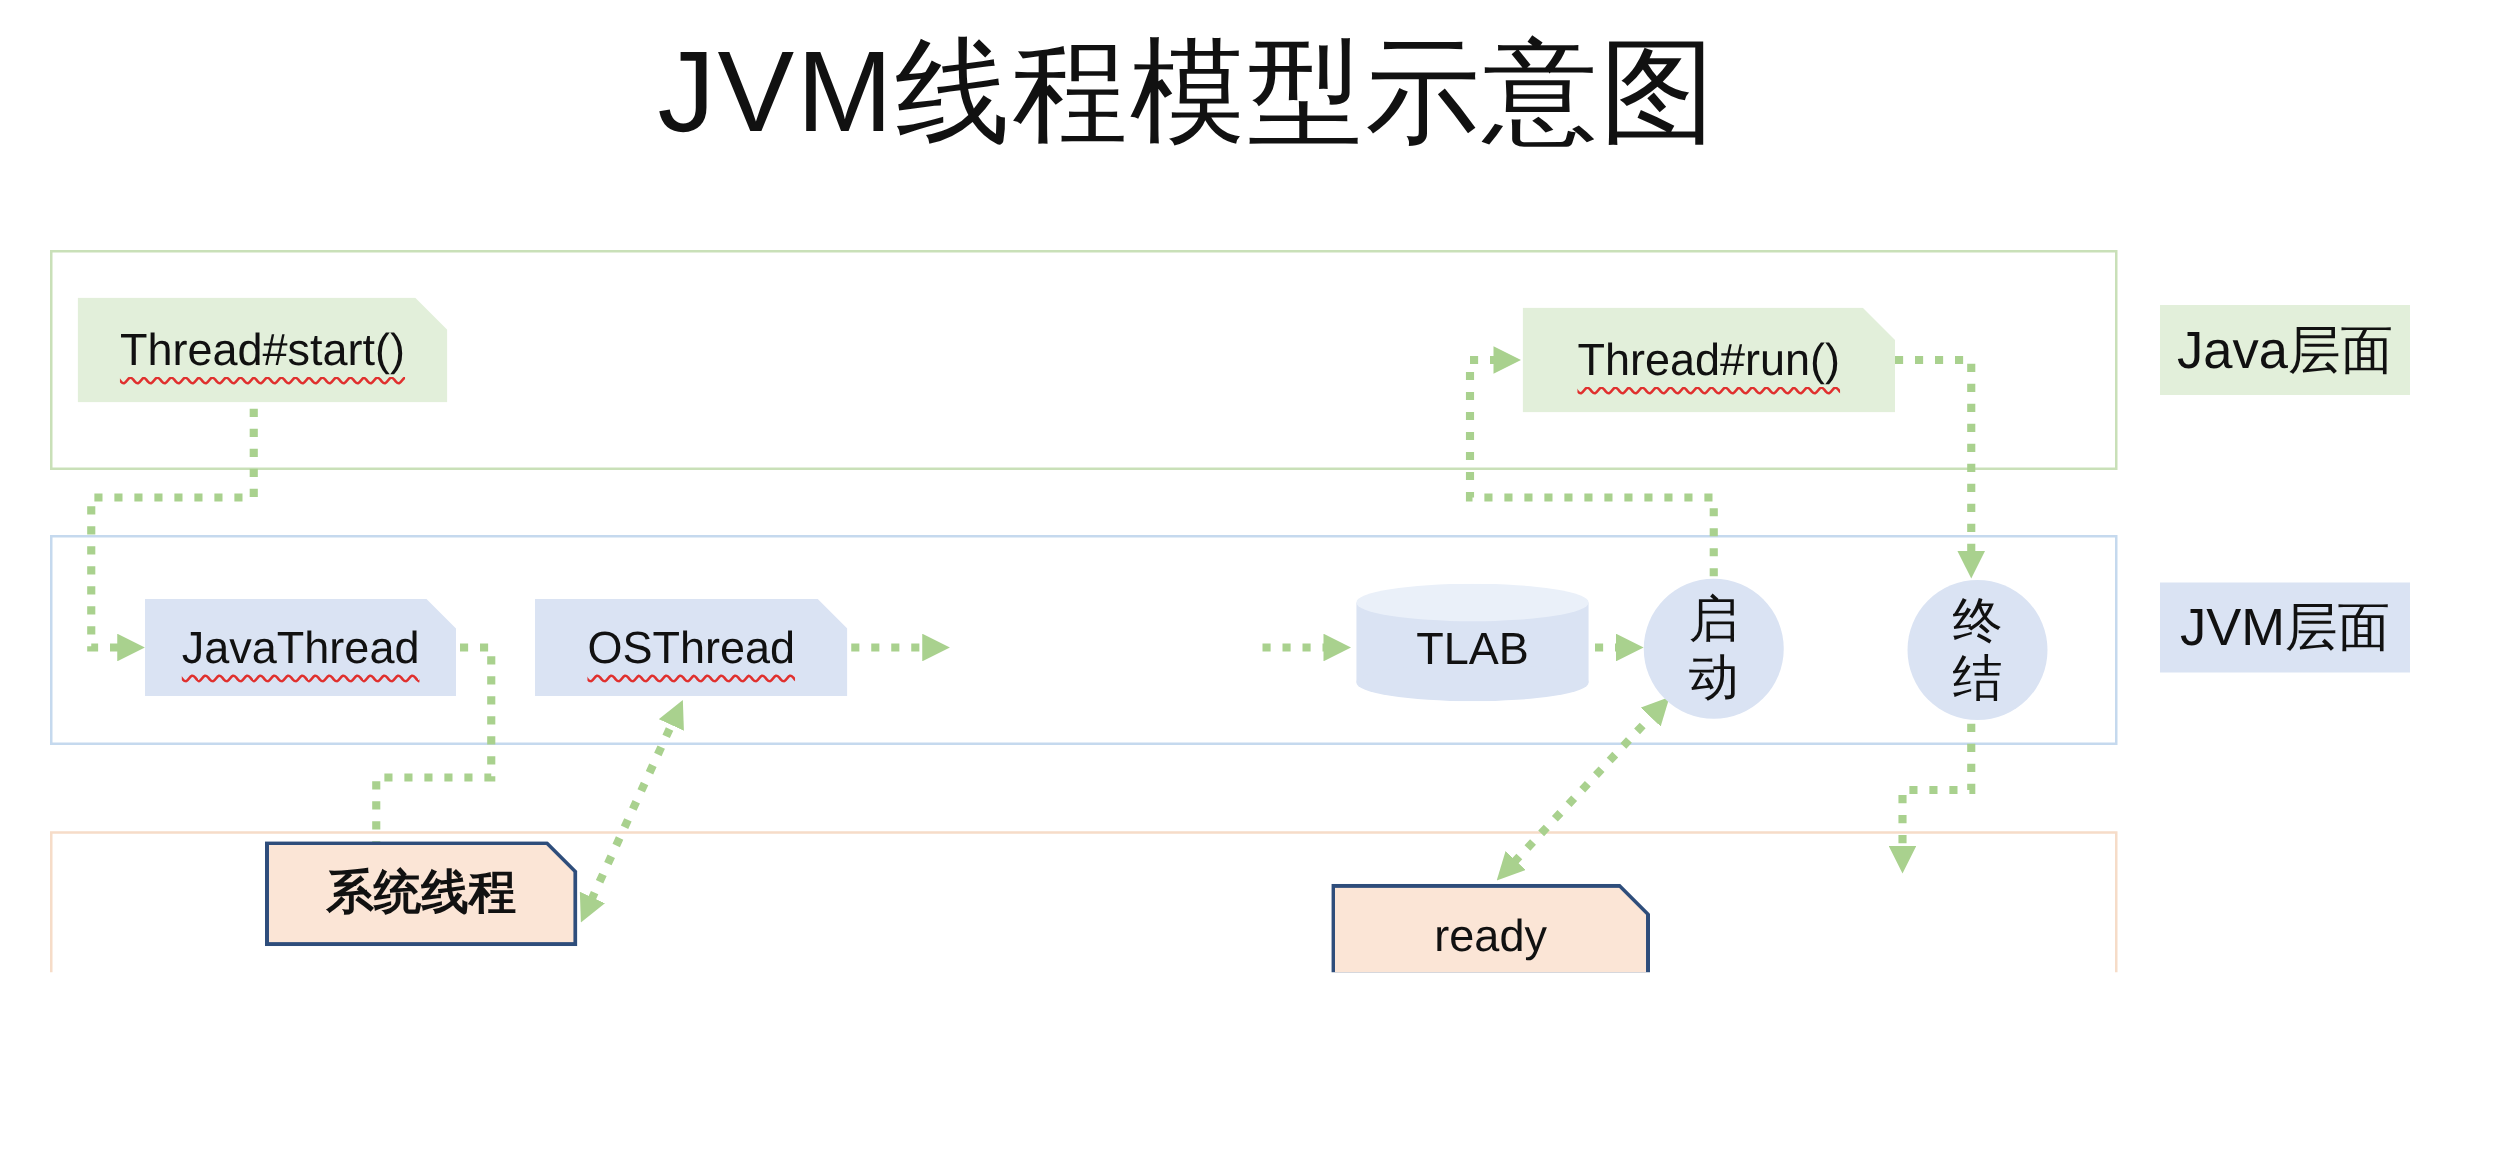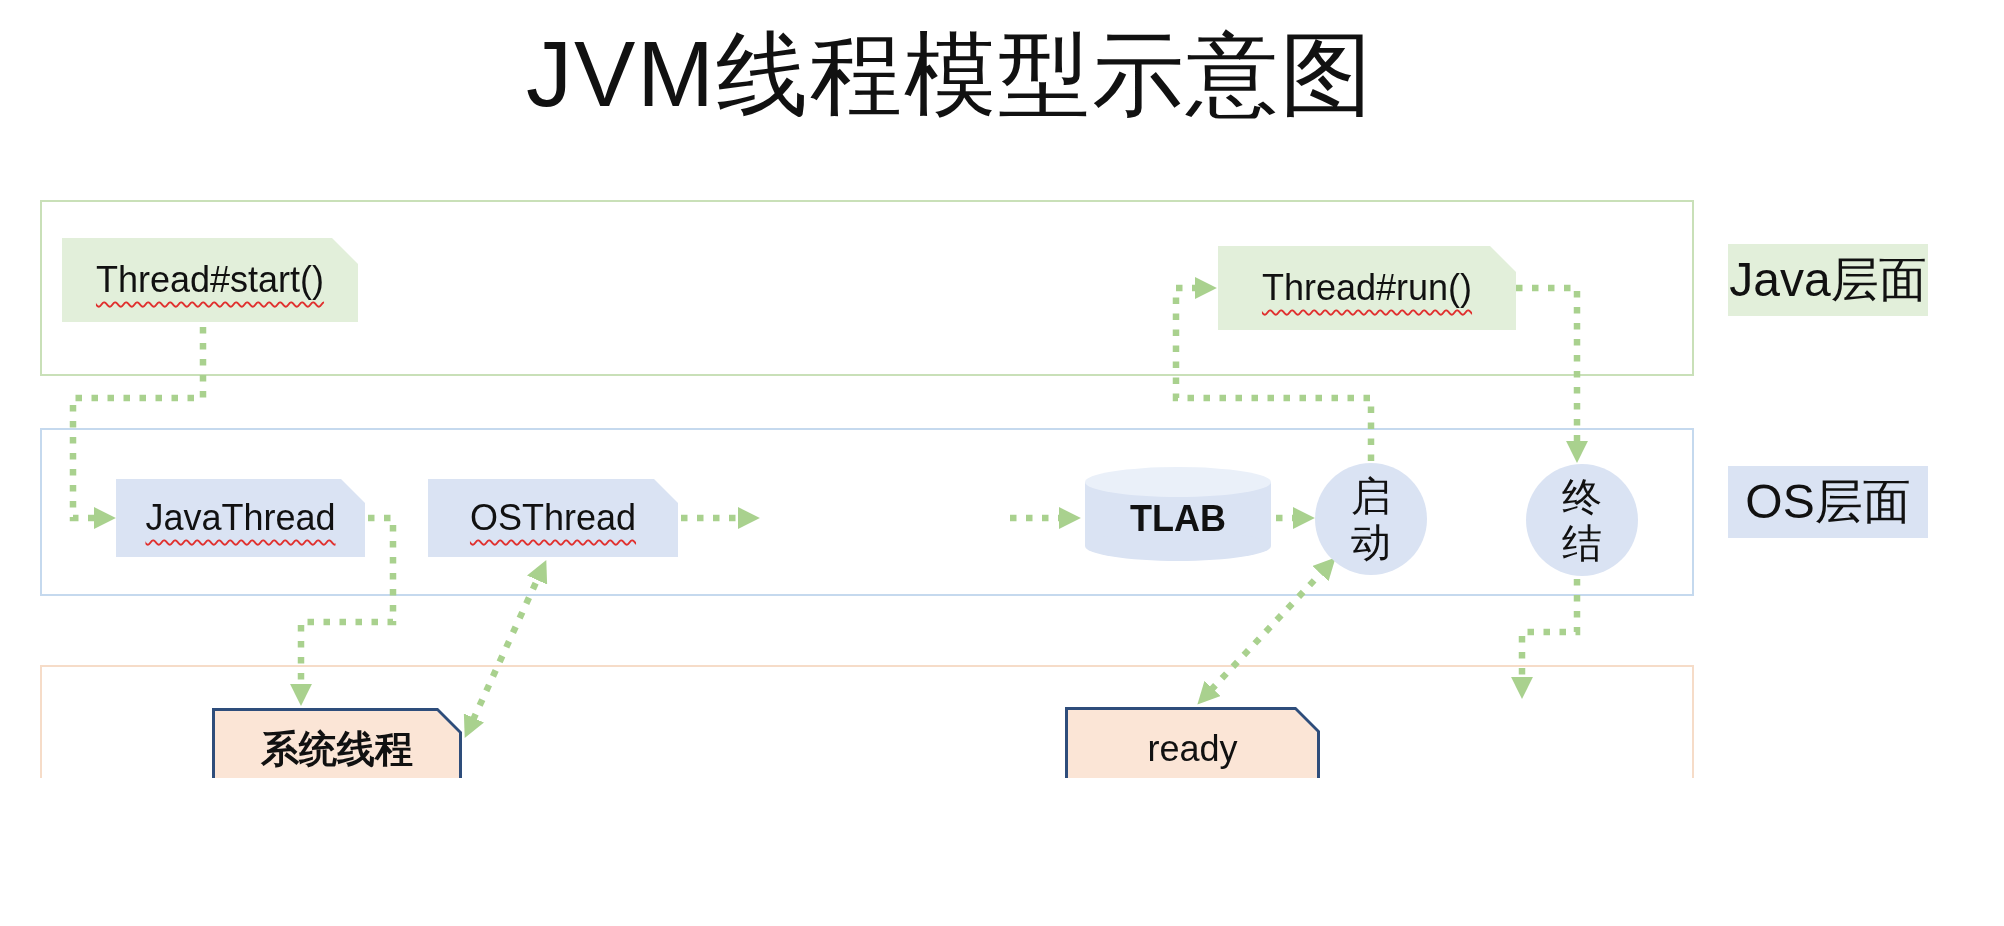--- a/index.html
+++ b/index.html
@@ -37,23 +37,23 @@
   .snip-green{background:var(--green-fill);clip-path:polygon(0 0,calc(100% - 26px) 0,100% 26px,100% 100%,0 100%);}
   .snip-blue{background:var(--blue-fill);clip-path:polygon(0 0,calc(100% - 24px) 0,100% 24px,100% 100%,0 100%);}
   .trapezoid{background:var(--blue-fill);clip-path:polygon(26px 0,calc(100% - 22px) 0,100% 100%,0 100%);}
   .circle{background:var(--blue-fill);border-radius:50%;}
   .circle .lbl{font-size:40px;line-height:1.15;white-space:pre-line;}
   .osbox{background:var(--navy-border);clip-path:polygon(0 0,calc(100% - 24px) 0,100% 24px,100% 100%,0 100%);}
   .osbox-fill{position:absolute;inset:3px;background:var(--peach-fill);
     clip-path:polygon(0 0,calc(100% - 22px) 0,100% 22px,100% 100%,0 100%);z-index:1;}
   .bold{font-weight:700;font-size:38px;}
   .shape-svg{position:absolute;inset:0;z-index:0;}
-  .tlab-node .lbl{padding-top:10px;font-weight:bold;}
+  .tlab-node .lbl{padding-top:10px;}
   .side-label{position:absolute;left:1728px;width:200px;display:flex;align-items:center;justify-content:center;
-    font-size:48px;}
+    font-size:42px;}
   .side-java{top:244px;height:72px;background:var(--green-fill);}
   .side-jvm{top:466px;height:72px;background:var(--blue-fill);}
   .side-os{top:699px;height:72px;background:var(--peach-fill);}
 </style>
 </head>
 <body>
 
 <div id="canvas">
 
   <div class="title">JVM线程模型示意图</div>
@@ -103,29 +103,29 @@
   </div>
   <div class="node circle" style="left:1315px;top:463px;width:112px;height:112px;">
     <span class="lbl">启
 动</span>
   </div>
   <div class="node circle" style="left:1526px;top:464px;width:112px;height:112px;">
     <span class="lbl">终
 结</span>
   </div>
 
-  <div class="node osbox" style="left:212px;top:708px;width:250px;height:84px;">
+  <div class="node osbox" style="left:212px;top:673px;width:250px;height:84px;">
     <div class="osbox-fill"></div>
     <span class="lbl bold">系统线程</span>
   </div>
   <div class="node osbox" style="left:1065px;top:707px;width:255px;height:83px;">
     <div class="osbox-fill"></div>
     <span class="lbl">ready</span>
   </div>
 
   <div class="side-label side-java">
     <span>Java层面</span>
   </div>
   <div class="side-label side-jvm">
-    <span>OS层面</span>
+    <span>JVM层面</span>
   </div>
 
 </div>
 
 </body></html>

